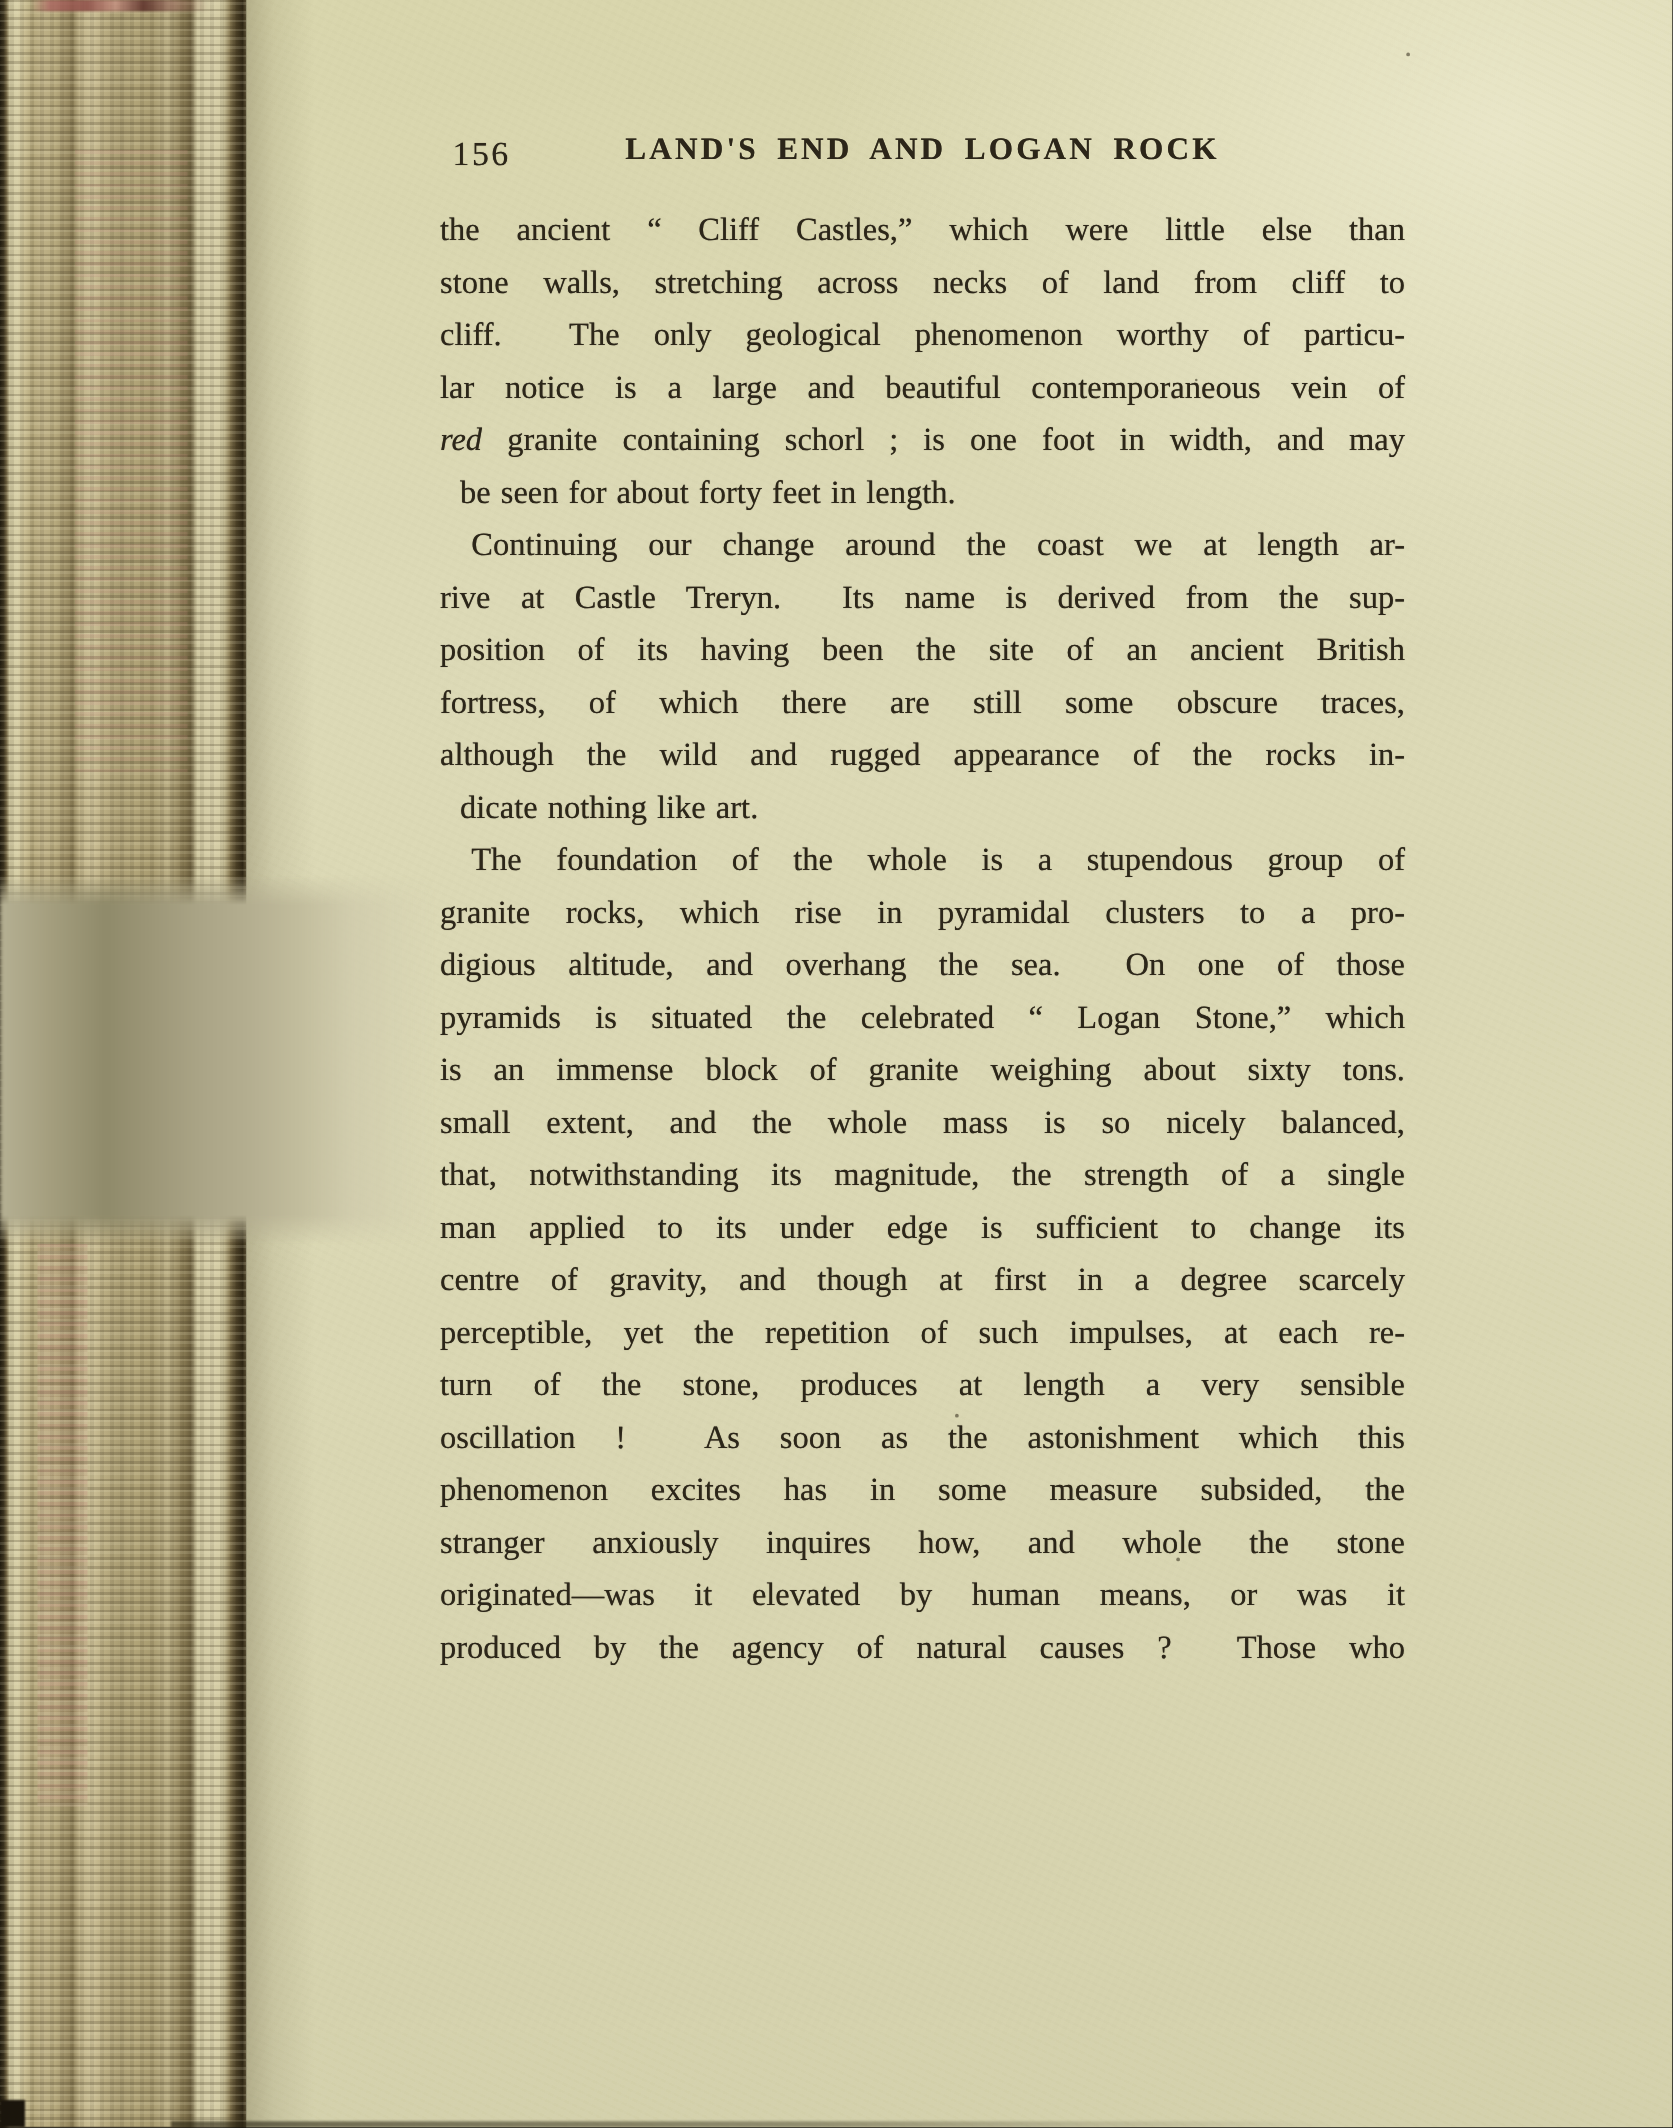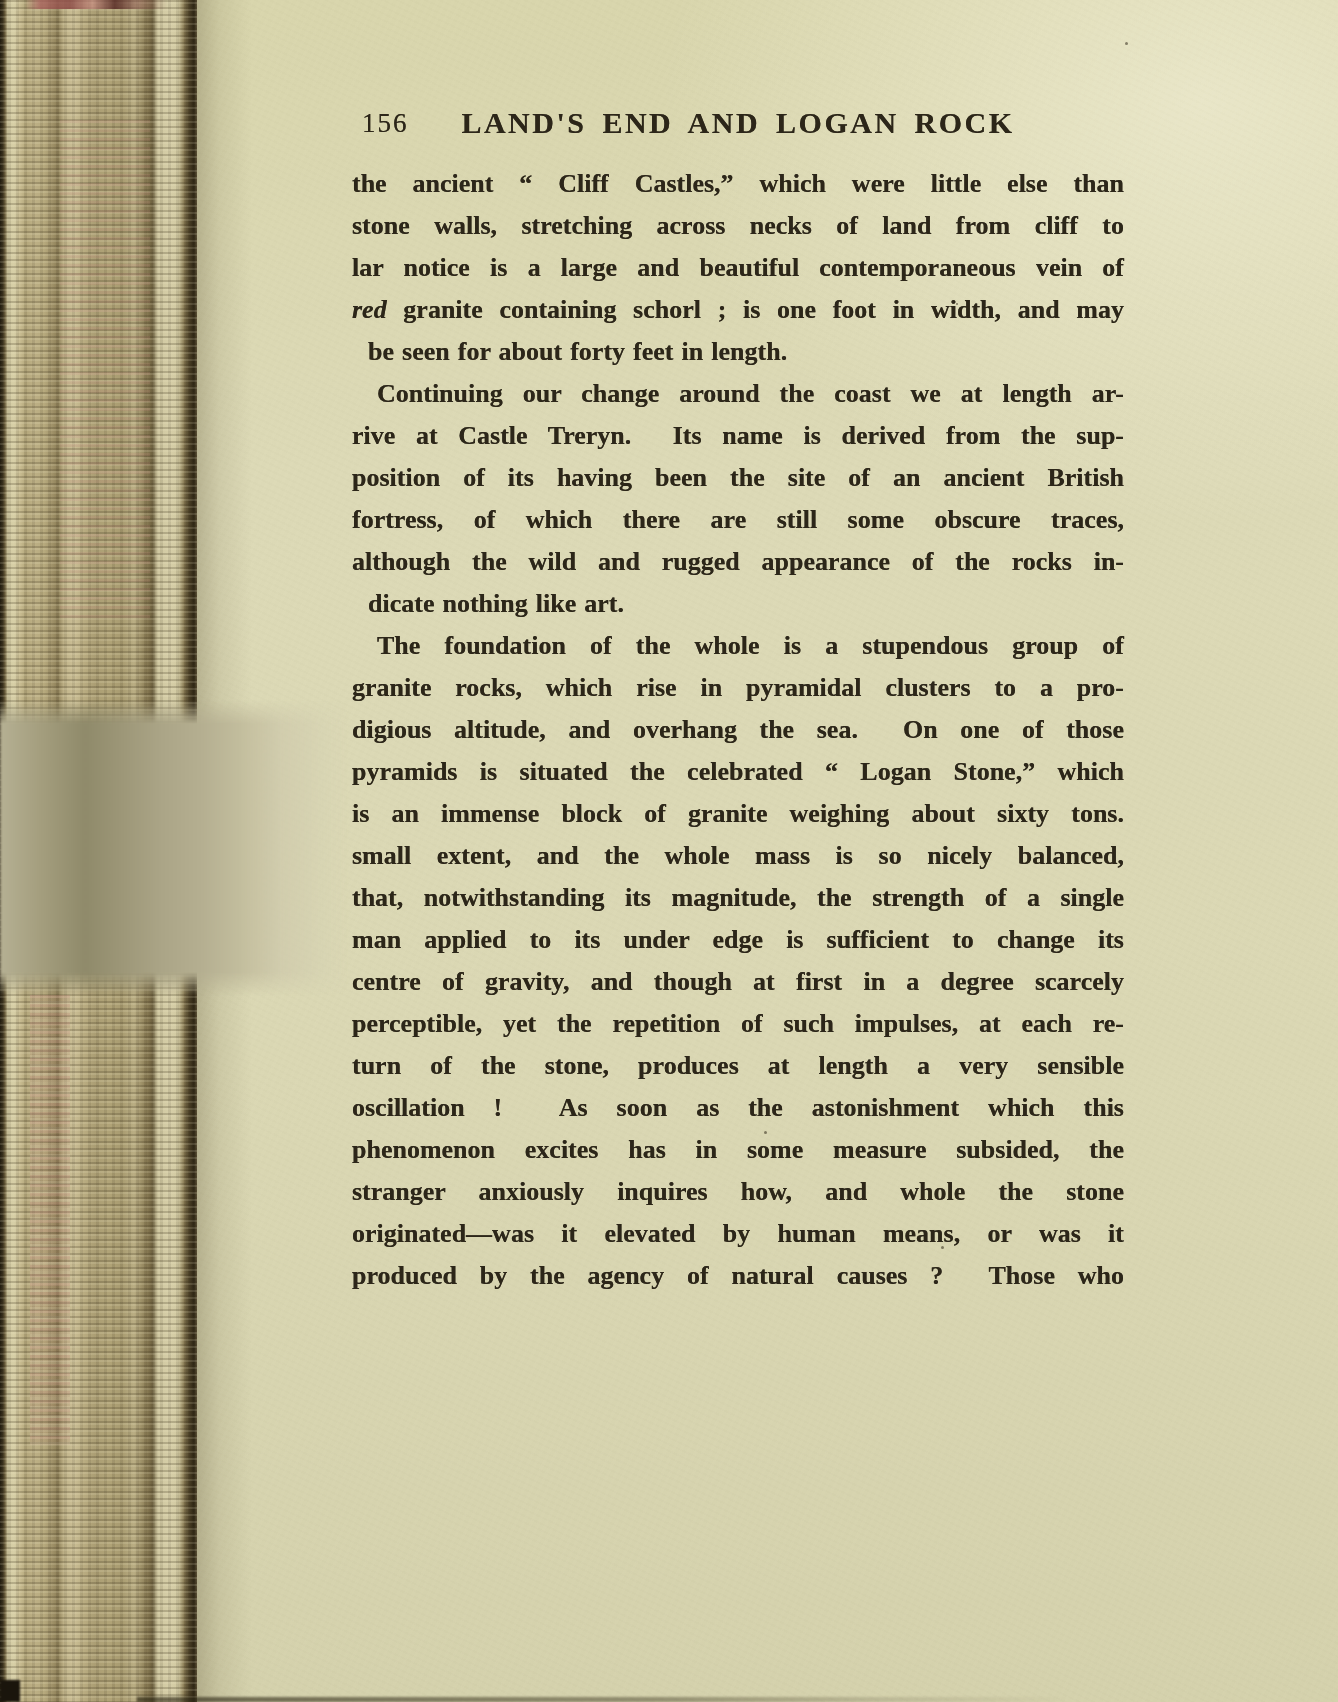--- a/index.html
+++ b/index.html
@@ -103,30 +103,30 @@
     position:absolute; left:155px; top:102px; width:772px; height:42px;
     color:#2c2619;
   }
   .page-number {
     position:absolute; left:10px; top:6px;
     font-size:27px; letter-spacing:2px;
     text-shadow:0 0 0.6px rgba(44,38,25,0.8);
   }
   .running-header {
     display:block; text-align:center; padding-top:4px;
-    font-size:30px; font-weight:bold; letter-spacing:2.5px; word-spacing:6px;
+    font-size:25px; font-weight:bold; letter-spacing:2.5px; word-spacing:6px;
     text-shadow:0 0 0.5px rgba(44,38,25,0.7);
   }
   .body-text {
     position:absolute; left:155px; top:163px; width:772px;
     font-size:26px; line-height:42px; color:#2c2619;
     text-shadow:0 0 0.6px rgba(44,38,25,0.75);
     word-spacing:0.06em;
   }
-  .line { text-align:justify; text-align-last:justify; height:42px;font-weight:bold; }
+  .line { text-align:justify; text-align-last:justify; height:42px; }
   .line.no-justify { text-align-last:left;margin-left:16px; }
   .line.indent { padding-left:25px; }
   .italic { font-style:italic; }
 </style>
 </head>
 <body>
 
 <div id="stage">
 
   <div class="book-edge">
@@ -141,20 +141,21 @@
     <div class="page-grain"></div>
 
     <div class="page-header">
       <span class="page-number">156</span>
       <span class="running-header">LAND'S END AND LOGAN ROCK</span>
     </div>
 
     <div class="body-text">
         <div class="line"><span>the ancient “&nbsp;Cliff Castles,” which were little else than</span></div>
         <div class="line"><span>stone walls, stretching across necks of land from cliff to</span></div>
+        <div class="line"><span>cliff.&nbsp; The only geological phenomenon worthy of particu-</span></div>
         <div class="line"><span>lar notice is a large and beautiful contemporaneous vein of</span></div>
         <div class="line"><span class="italic">red</span><span> granite containing schorl&nbsp;; is one foot in width, and may</span></div>
         <div class="line no-justify"><span>be seen for about forty feet in length.</span></div>
         <div class="line indent"><span>Continuing our change around the coast we at length ar-</span></div>
         <div class="line"><span>rive at Castle Treryn.&nbsp; Its name is derived from the sup-</span></div>
         <div class="line"><span>position of its having been the site of an ancient British</span></div>
         <div class="line"><span>fortress, of which there are still some obscure traces,</span></div>
         <div class="line"><span>although the wild and rugged appearance of the rocks in-</span></div>
         <div class="line no-justify"><span>dicate nothing like art.</span></div>
         <div class="line indent"><span>The foundation of the whole is a stupendous group of</span></div>

